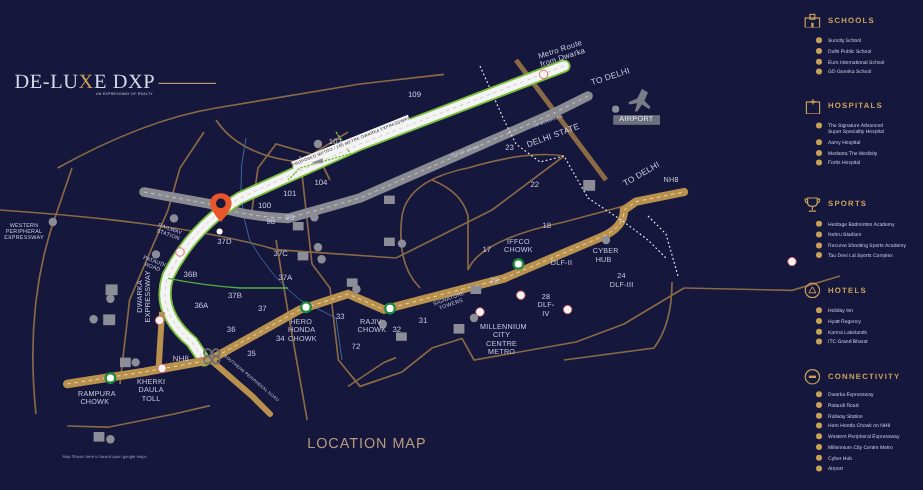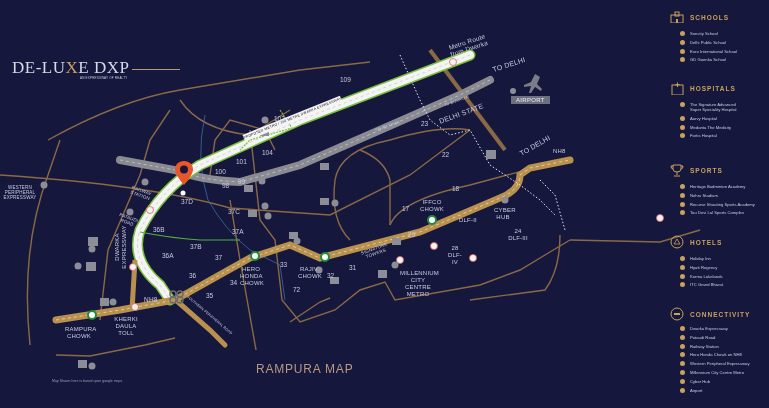--- a/index.html
+++ b/index.html
@@ -200,21 +200,21 @@
 <div class="sector" style="left:280px;top:261px;">33</div>
 <div class="sector" style="left:327px;top:272px;">32</div>
 <div class="sector" style="left:349px;top:264px;">31</div>
 <div class="sector" style="left:293px;top:286px;">72</div>
 <div class="sector" style="left:408px;top:231px;">29</div>
 <div class="sector" style="left:402px;top:205px;">17</div>
 <div class="sector" style="left:452px;top:185px;">18</div>
 <div class="sector" style="left:442px;top:151px;">22</div>
 <div class="sector" style="left:421px;top:120px;">23</div>
 
-<div class="title">RAMPURA MAP</div>
+<div class="title">LOCATION MAP</div>
 <div class="note">Map Shown here is based upon google maps</div>
 
 <div class="legend">
   <div class="sec" style="top:9px;">
     <div class="sec-head">
       <span class="sec-icon">
         <svg width="14" height="12" viewBox="0 0 14 12">
             <rect x="1" y="4" width="12" height="8" fill="none" stroke="#c9a15a" stroke-width="1"></rect>
             <rect x="5" y="1" width="4" height="4" fill="none" stroke="#c9a15a" stroke-width="1"></rect>
             <rect x="6" y="8" width="2" height="4" fill="#c9a15a"></rect>

